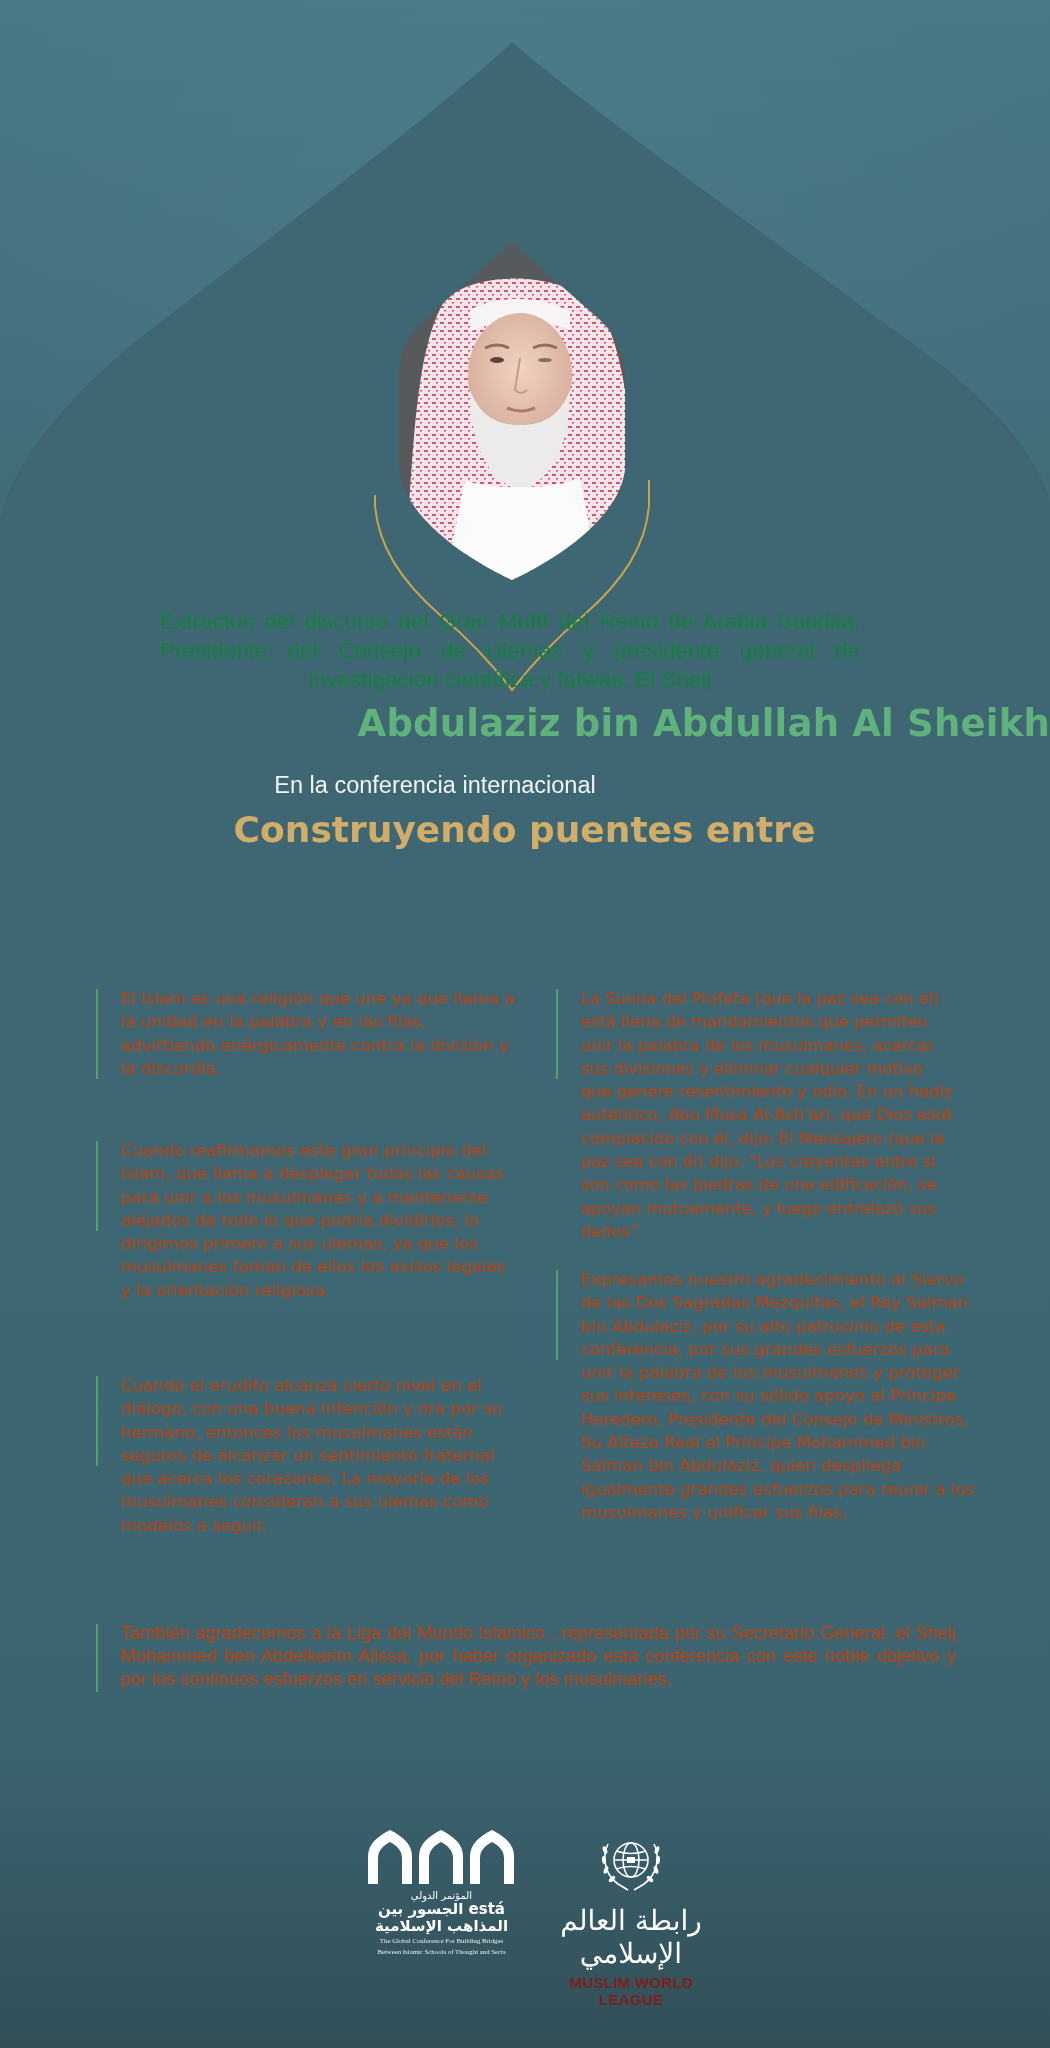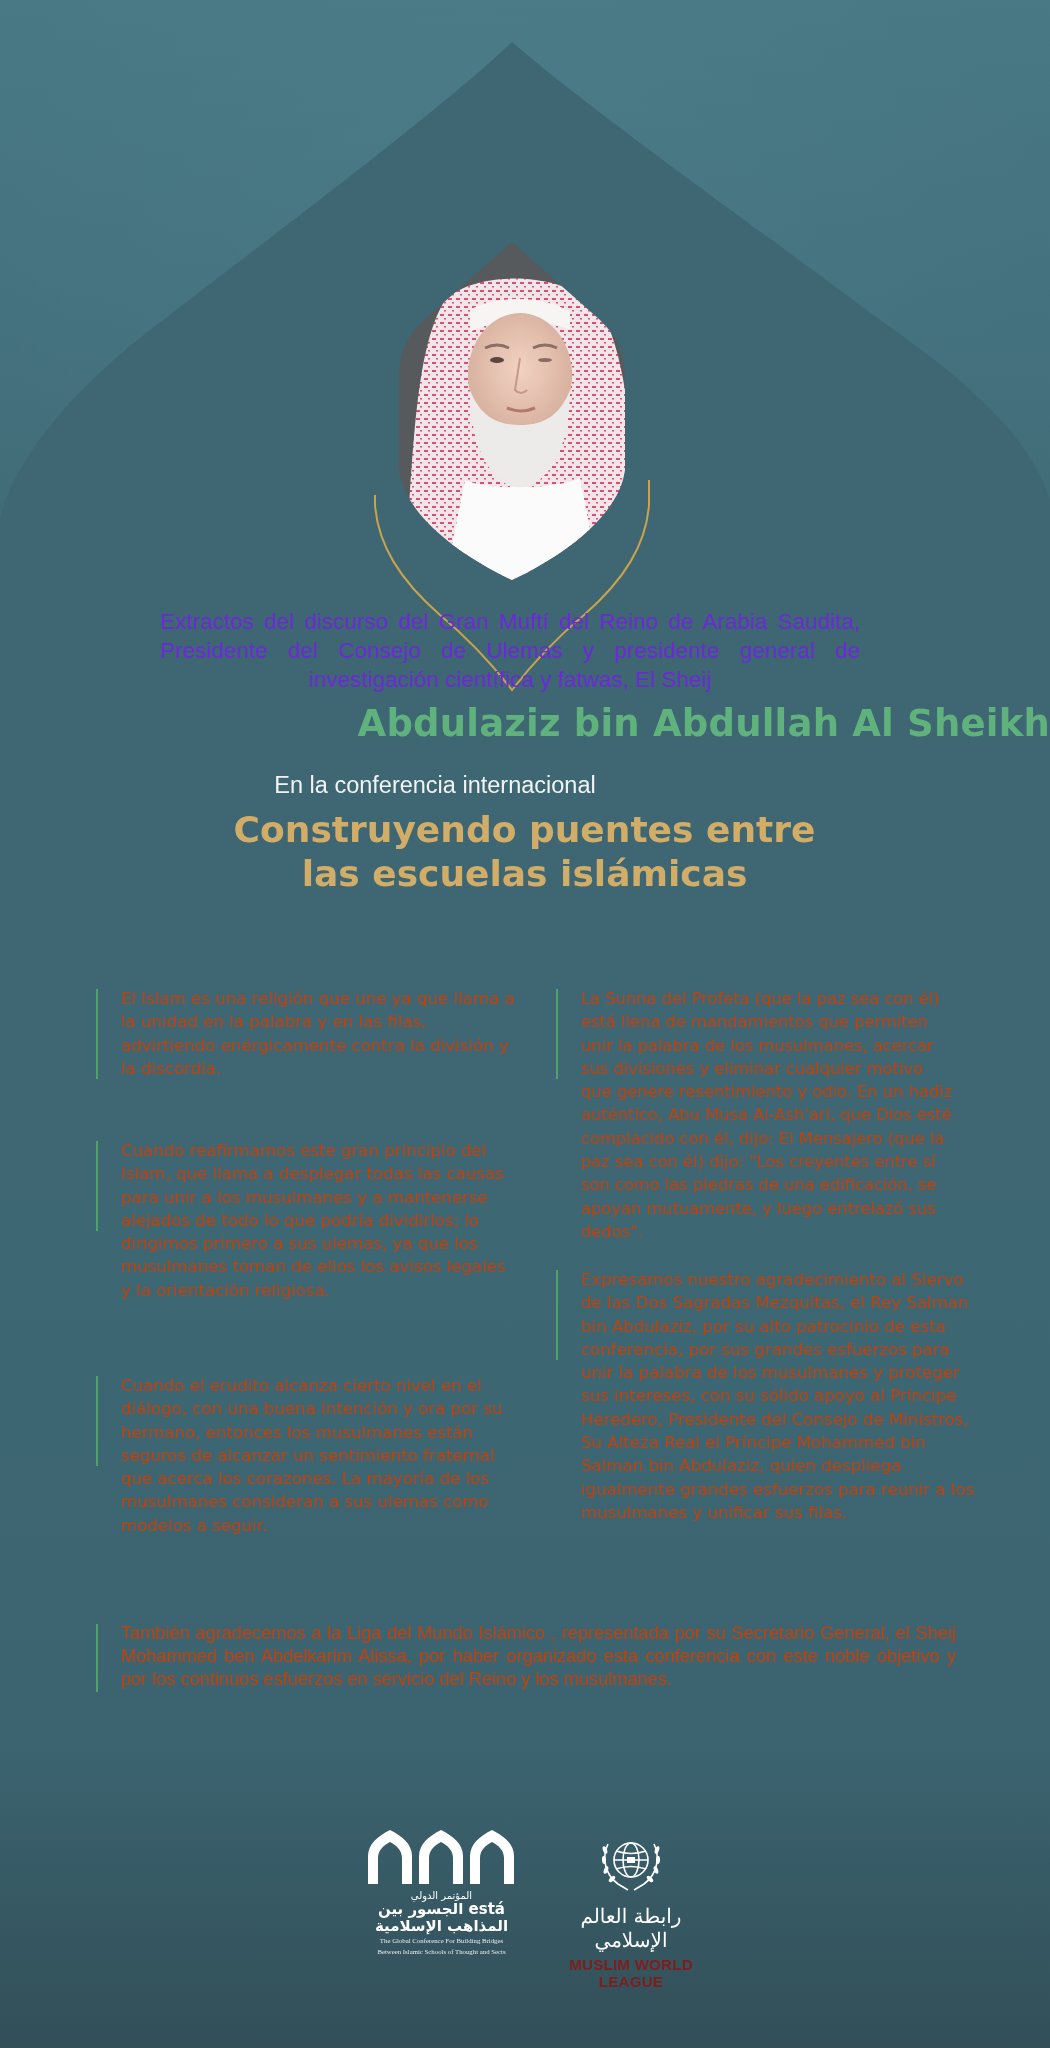--- a/index.html
+++ b/index.html
@@ -14,21 +14,21 @@
       position: absolute; left: 0; top: 0; width: 1050px; height: 560px;
       background: radial-gradient(ellipse at 45% 35%, rgba(82,134,146,0.55) 0%, rgba(82,134,146,0) 70%);
     }
     .arch-svg { position: absolute; left: 0; top: 0; width: 1050px; height: 1200px; }
     .portrait { position: absolute; left: 375px; top: 240px; width: 300px; height: 340px; }
 
     .intro {
       position: absolute; left: 160px; top: 607px; width: 700px;
       font-family: "Liberation Sans", sans-serif;
       font-size: 22.5px; line-height: 29px; text-align: justify; text-align-last: center;
-      color: #6d28d9;
+      color: #15803d;
     }
     .name {
       position: absolute; left: 0; top: 702px; width: 1050px; text-align: right;
       font-family: "DejaVu Sans", sans-serif; font-weight: bold;
       font-size: 37px; color: #5fb27b; letter-spacing: 0.2px;
     }
     .conf-intro {
       position: absolute; left: 0; top: 772px; width: 870px; text-align: center;
       font-family: "Liberation Sans", sans-serif; font-size: 23.5px; color: #f2f4f4;
     }
@@ -59,21 +59,21 @@
     }
 
     .logos { position: absolute; left: 0; top: 1820px; width: 1050px; height: 150px; margin-left: 29px; }
     .logo-conf { position: absolute; left: 335px; top: 8px; width: 155px; text-align: center; }
     .logo-conf .ar { font-family: "DejaVu Sans", sans-serif; font-weight: bold; color: #fff; direction: rtl; }
     .logo-conf .ar1 { font-size: 10px; font-weight: normal; margin-top: 2px; }
     .logo-conf .ar2 { font-size: 15px; line-height: 17px; }
     .logo-conf .ar3 { font-size: 15px; line-height: 17px; }
     .logo-conf .en { font-family: "Liberation Serif", serif; font-size: 6.8px; line-height: 8.5px; color: #e9eef0; margin-top: 2px; white-space: nowrap; }
     .logo-mwl { position: absolute; left: 512px; top: 10px; width: 180px; text-align: center; }
-    .logo-mwl .ar { font-family: "DejaVu Serif", serif; font-size: 20px; color: #fff; direction: rtl; margin-top: 6px; }
+    .logo-mwl .ar { font-family: "DejaVu Serif", serif; font-size: 28px; color: #fff; direction: rtl; margin-top: 6px; }
     .logo-mwl .en { font-family: Liberation Sans, sans-serif; font-weight: bold; font-size: 15px; color: #7f1d1d; letter-spacing: 0.3px; margin-top: 4px; }
   </style>
 </head>
 <body>
 
 <div class="bg-glow"></div>
 
 <svg class="arch-svg" viewBox="0 0 1050 1200">
   <defs>
     <linearGradient id="outerG" x1="0" y1="0" x2="0" y2="1">
@@ -125,21 +125,20 @@
 
     <path d="M90,240 C110,250 180,250 205,238 L225,340 L70,340 Z" fill="#fbfbfb"></path>
   </g>
 </svg>
 
 <div class="intro">Extractos del discurso del Gran Muftí del Reino de Arabia Saudita, Presidente del Consejo de Ulemas y presidente general de investigación científica y fatwas, El Sheij</div>
 <div class="name">Abdulaziz bin Abdullah Al Sheikh</div>
 <div class="conf-intro">En la conferencia internacional</div>
 <div class="conf-title">
   <div>Construyendo puentes entre</div>
-  <div>las escuelas islámicas</div>
 </div>
 
 <div class="quote q1">
   <span class="bar" style="height:90px"></span>
   <p>El Islam es una religión que une ya que llama a la unidad en la palabra y en las filas, advirtiendo enérgicamente contra la división y la discordia.</p>
 </div>
 <div class="quote q2">
   <span class="bar" style="height:90px"></span>
   <p>Cuando reafirmamos este gran principio del Islam, que llama a desplegar todas las causas para unir a los musulmanes y a mantenerse alejados de todo lo que podría dividirlos; lo dirigimos primero a sus ulemas, ya que los musulmanes toman de ellos los avisos legales y la orientación religiosa.</p>
 </div>

